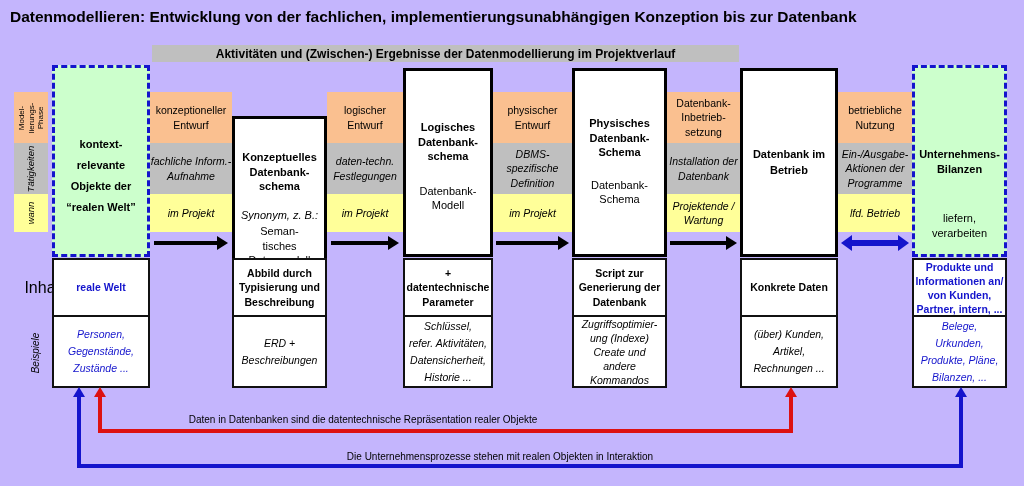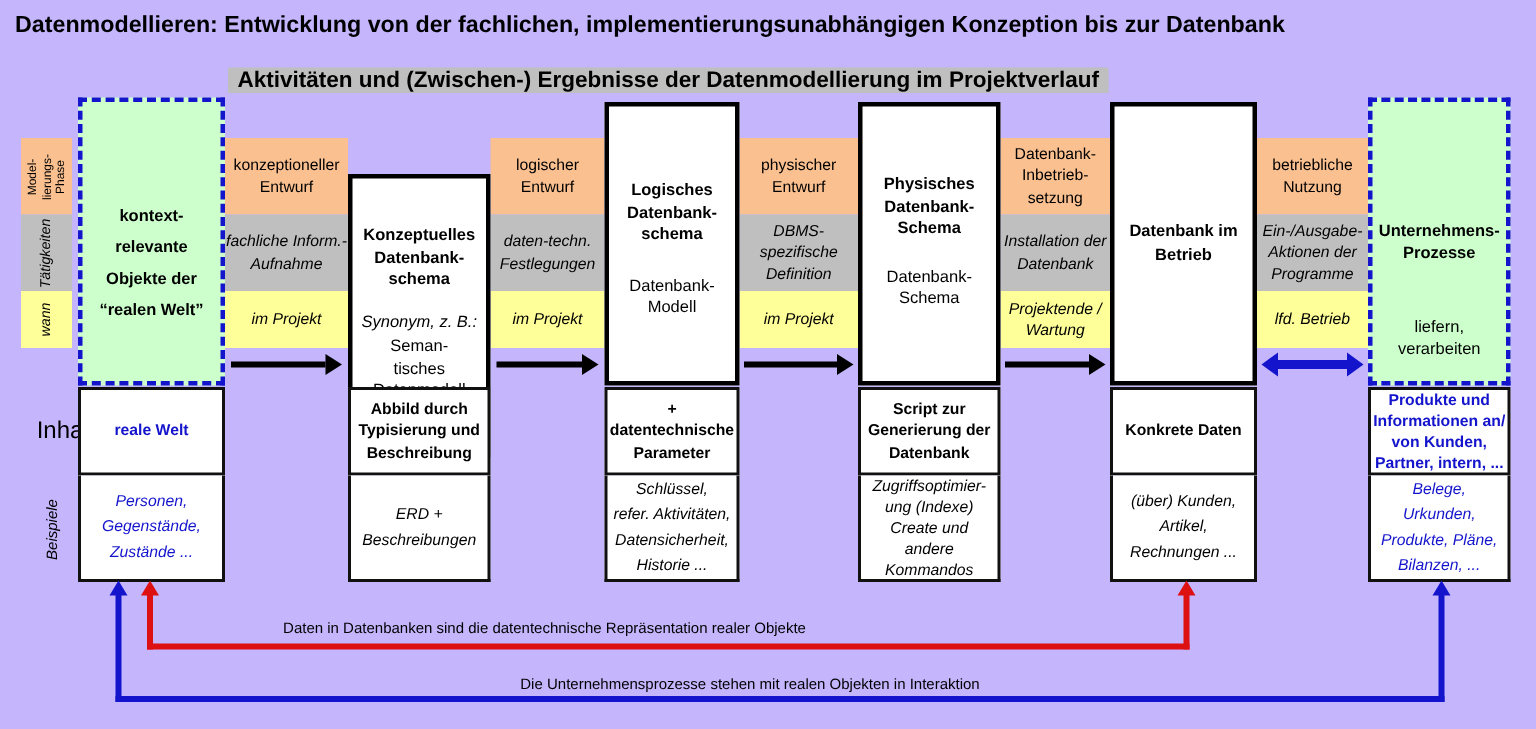--- a/index.html
+++ b/index.html
@@ -5,21 +5,21 @@
   html,body{margin:0;padding:0;background:#fff;}
   #canvas{position:relative;width:1024px;height:486px;background:#c4b5fd;
           font-family:"Liberation Sans",sans-serif;color:#000;overflow:hidden;}
   .abs{position:absolute;}
   .pre{white-space:pre-line;}
   .ctr{display:flex;align-items:center;justify-content:center;text-align:center;}
 
   
   #title{left:10px;top:8px;font-size:15.5px;font-weight:bold;white-space:nowrap;}
   #banner{left:152px;top:45px;width:587px;height:17px;background:#BFBFBF;
-          font-size:15px;font-weight:bold;}
+          font-size:12px;font-weight:bold;}
 
   
   .orange{background:#FAC090;}
   .gray{background:#BFBFBF;}
   .yellow{background:#FFFF99;}
 
   
   .vwrap{position:absolute;}
   .vtext{position:absolute;left:50%;top:50%;transform:translate(-50%,-50%) rotate(-90deg);
          text-align:center;line-height:9.5px;}
@@ -161,21 +161,21 @@
   <div class="abs ctr pre when-cell yellow segE">lfd. Betrieb</div>
 
   <div id="green-left" class="abs greenbox">
     <div class="gtitle pre">kontext-
 relevante
 Objekte der
 “realen Welt”</div>
   </div>
   <div id="green-right" class="abs greenbox">
     <div class="gtitle pre">Unternehmens-
-Prozesse</div>
+Bilanzen</div>
     <div class="gsub pre">liefern,
 verarbeiten</div>
   </div>
 
   <div id="box-konzept" class="abs schema">
     <div class="btitle pre">Konzeptuelles
 Datenbank-
 schema</div>
     <div class="bsyn pre">Synonym, z. B.:</div>
     <div class="bsub pre">Seman-

